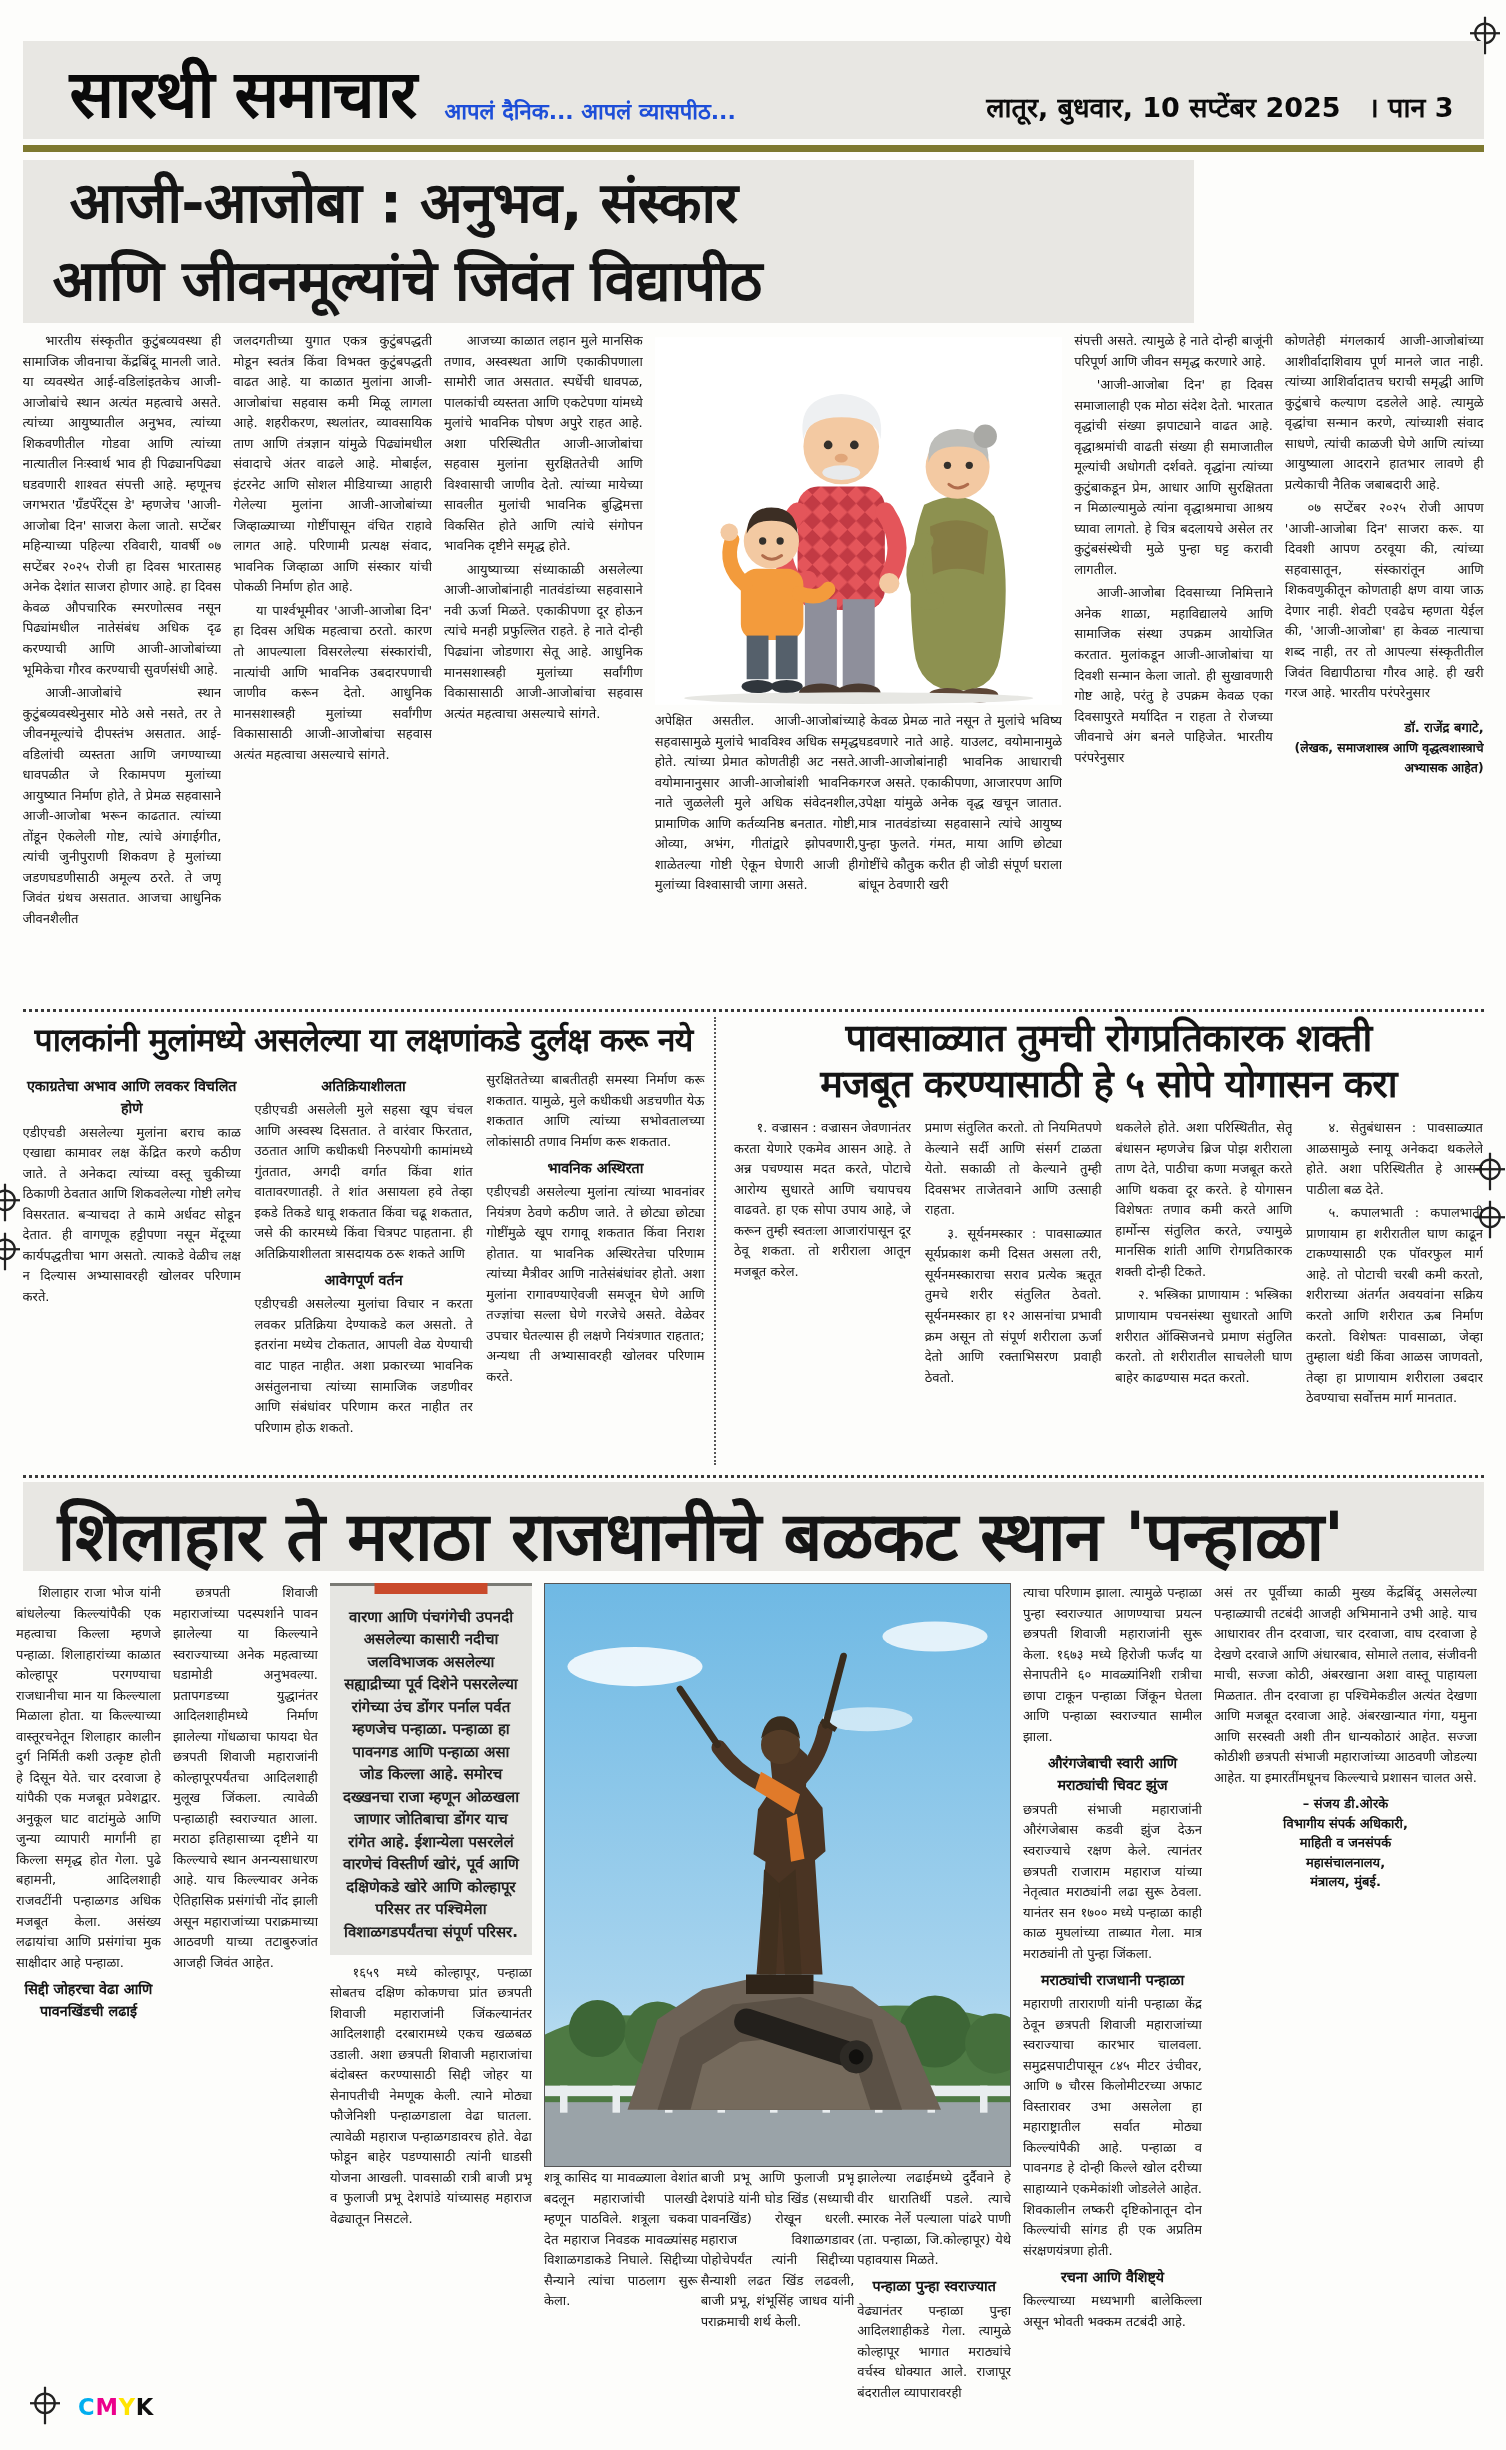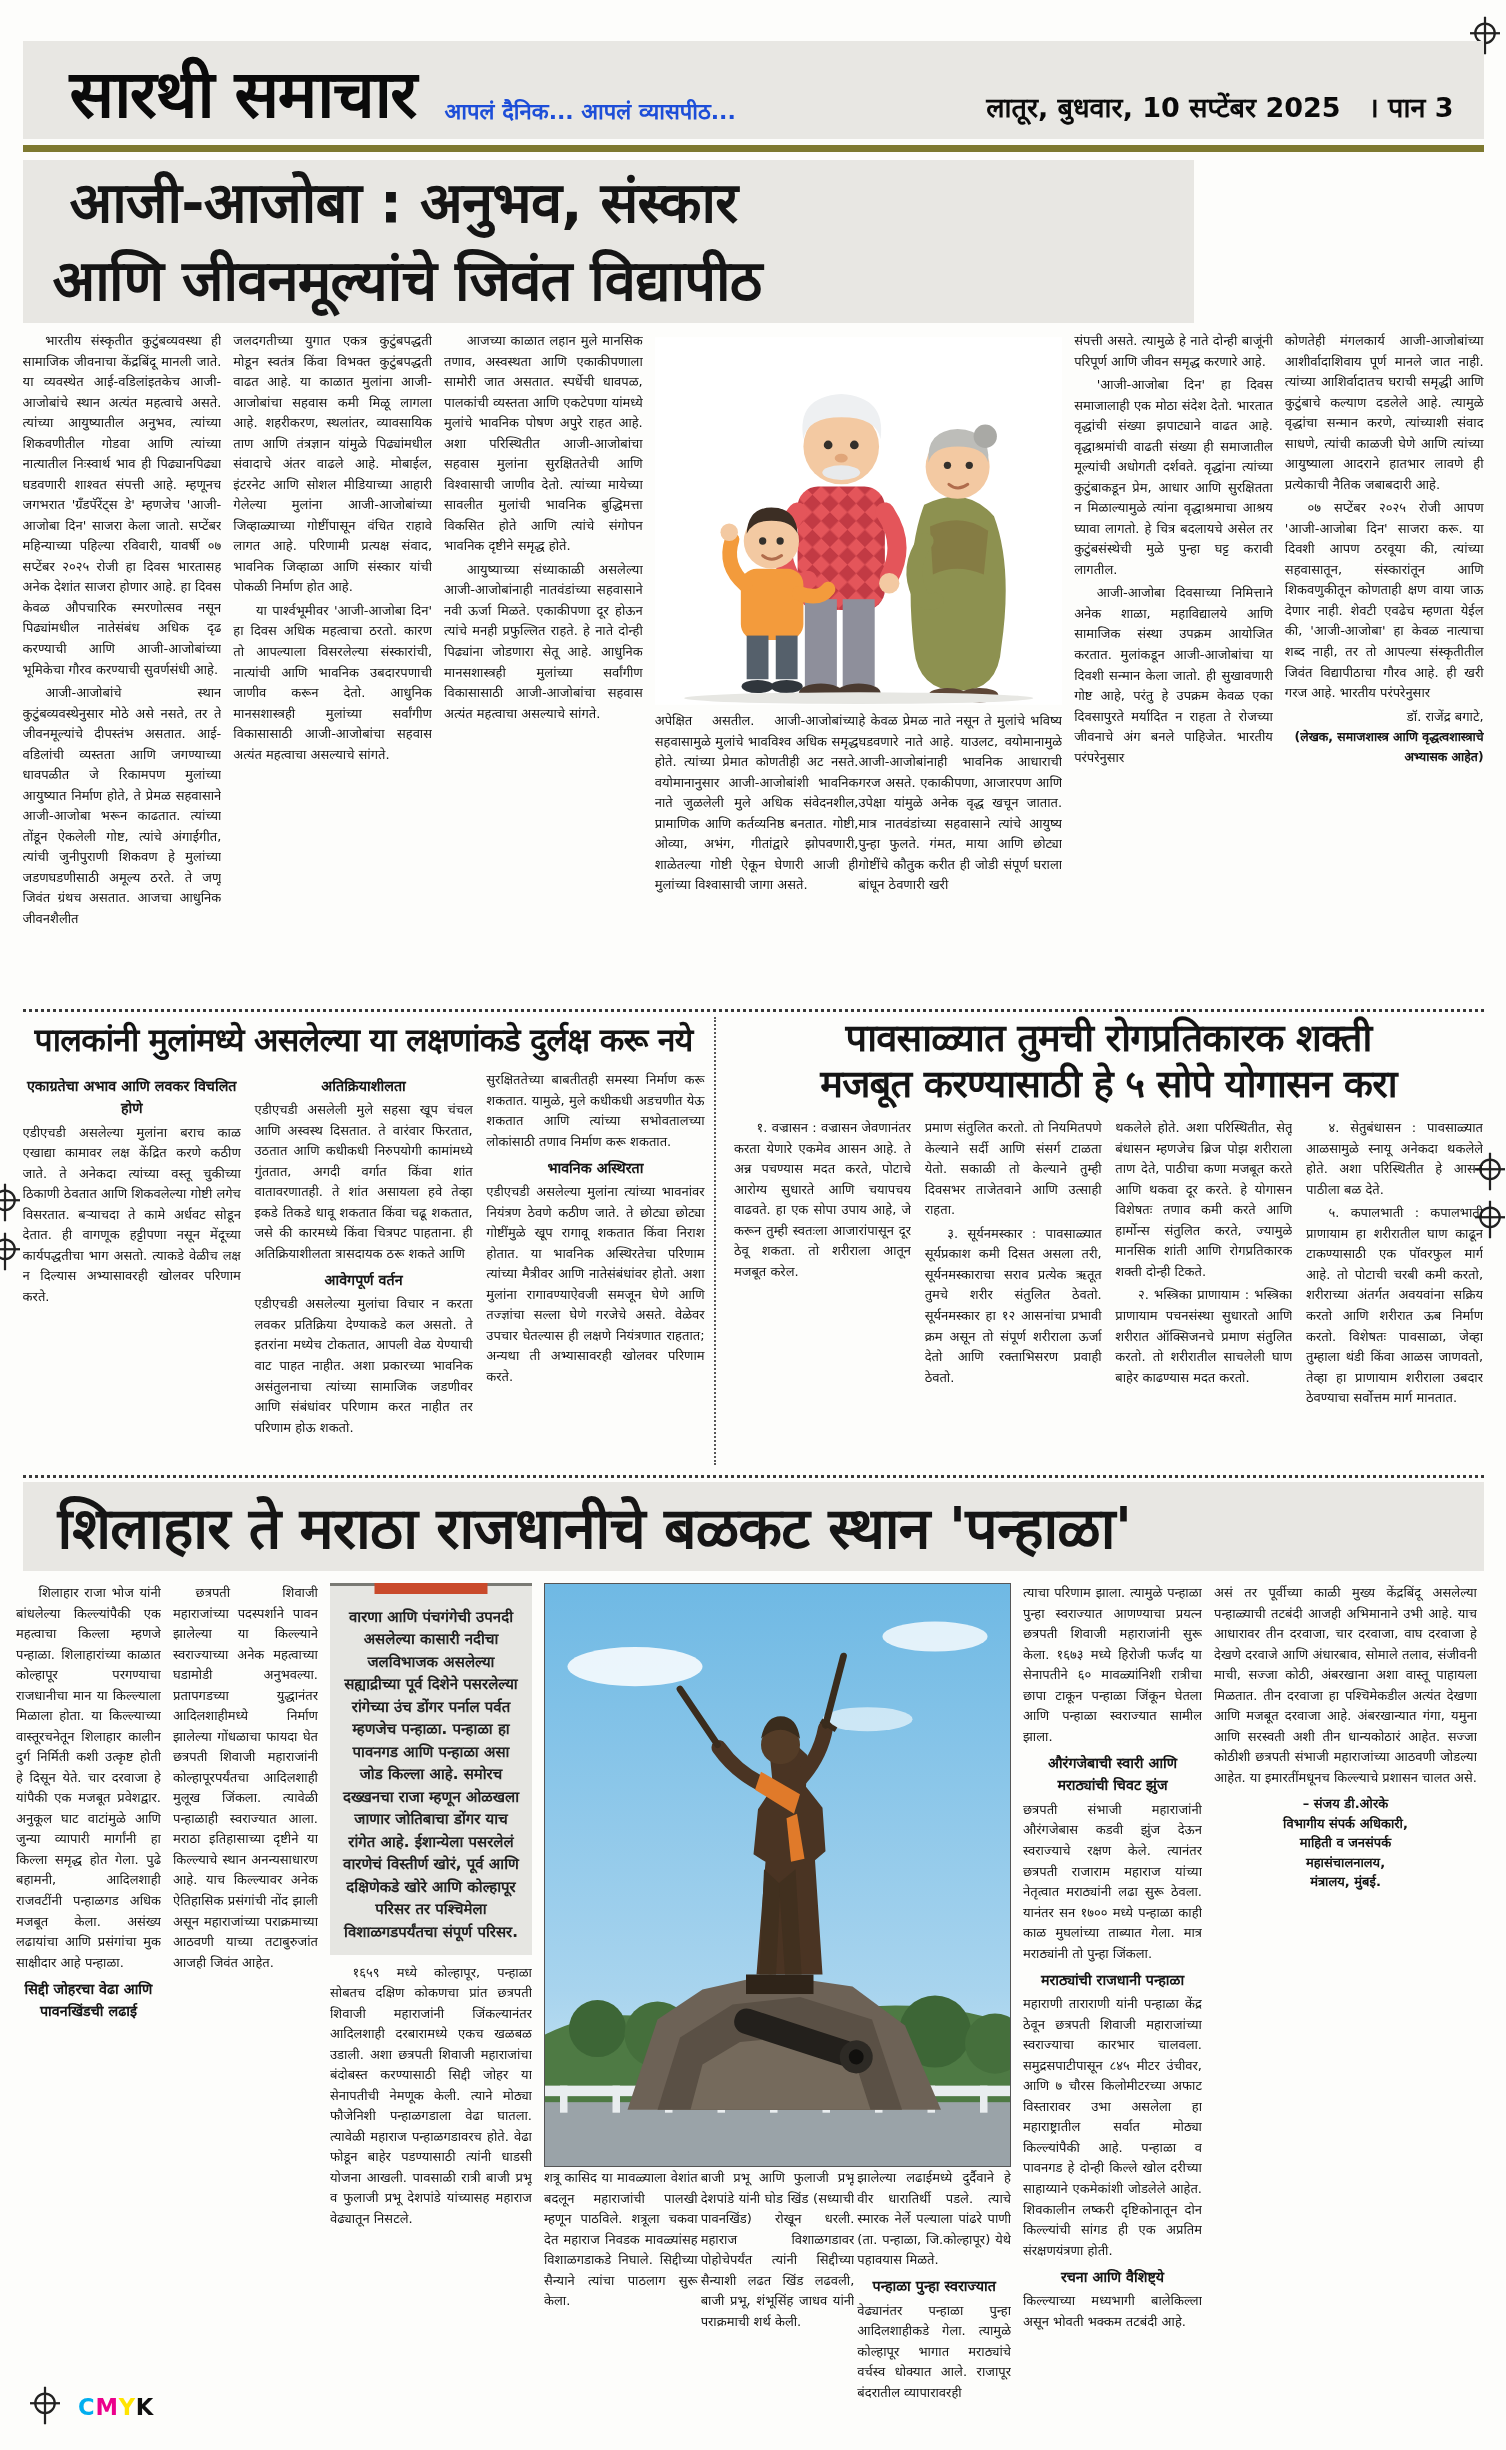--- a/index.html
+++ b/index.html
@@ -23,37 +23,37 @@
   .a1-head{position:absolute;left:22.6px;top:160px;width:1171px;height:163px;background:#e8e7e3;}
   .a1-head .l1{position:absolute;left:47px;top:1.5px;font-size:56px;font-weight:800;letter-spacing:-0.8px;}
   .a1-head .l2{position:absolute;left:30px;top:80px;font-size:56px;font-weight:800;letter-spacing:-0.8px;}
   .a1-body{position:absolute;left:22.6px;top:331px;width:1461px;height:673px;display:flex;gap:12px;}
   .col{flex:1;overflow:hidden;font-size:13px;line-height:1.58;text-align:justify;}
   .col p{margin:0 0 3px;text-indent:22.6px;}
   .col p.noind{text-indent:0;}
   .centerwrap{flex:2.05;display:flex;flex-direction:column;overflow:hidden;}
   .cartoon{width:100%;height:380px;flex:none;}
   .centercols{display:flex;gap:0;flex:1;overflow:hidden;}
-  .byline1{font-weight:400;text-align:right;margin-top:3px;}
+  .byline1{font-weight:700;text-align:right;margin-top:14px;}
   .byline1sub{font-weight:700;text-align:right;font-size:12.4px;}
   
   .dotted-h{position:absolute;left:22.6px;width:1461px;border-top:3px dotted #3a3a3a;}
   .dotted-v{position:absolute;top:1017px;left:714px;height:448px;border-left:2.3px dotted #555;}
   
   .a2{position:absolute;left:22.6px;top:1015px;width:682px;height:452px;}
   .a2-head{font-size:32px;font-weight:800;text-align:center;margin:1.5px 0 10.5px;letter-spacing:-0.8px;}
   .a2-cols{display:flex;gap:13.6px;height:399px;overflow:hidden;}
   .subhead{font-weight:800;text-align:center;font-size:14.3px;margin:4.5px 0 3px;text-indent:0;}
   
   .a3{position:absolute;left:734px;top:1015px;width:749px;height:452px;}
   .a3-head{font-size:38px;font-weight:800;text-align:center;line-height:1.22;letter-spacing:-0.8px;margin-bottom:10.5px;}
   .a3-cols{display:flex;gap:13.6px;height:339px;overflow:hidden;}
   
   .a4-band{position:absolute;left:22.6px;top:1482px;width:1461px;height:89px;background:#e8e7e3;}
-  .a4-band .t{position:absolute;left:35px;top:4.5px;font-size:57px;font-weight:800;letter-spacing:-0.8px;}
+  .a4-band .t{position:absolute;left:35px;top:4.5px;font-size:68px;font-weight:800;letter-spacing:-0.8px;}
   .a4-body{position:absolute;left:16px;top:1583px;width:1461px;height:825px;display:flex;gap:12px;}
   .a4c1{width:145px;flex:none;}
   .a4c2{width:145px;flex:none;}
   .a4c3{width:202px;flex:none;}
   .a4mid{width:467px;flex:none;display:flex;flex-direction:column;}
   .a4c5{width:179px;flex:none;}
   .a4c6{flex:1;}
   .introbox{background:#e6e6e2;border-top:3px solid #7a7a74;position:relative;padding:19.6px 10.5px 12px;margin-bottom:7.5px;}
   .introbox .redbar{position:absolute;top:-9px;left:50%;transform:translateX(-50%);width:113px;height:16.6px;background:#c94a2b;}
   .introbox .txt{font-weight:700;font-size:15px;line-height:1.5;text-align:center;color:#222;}

